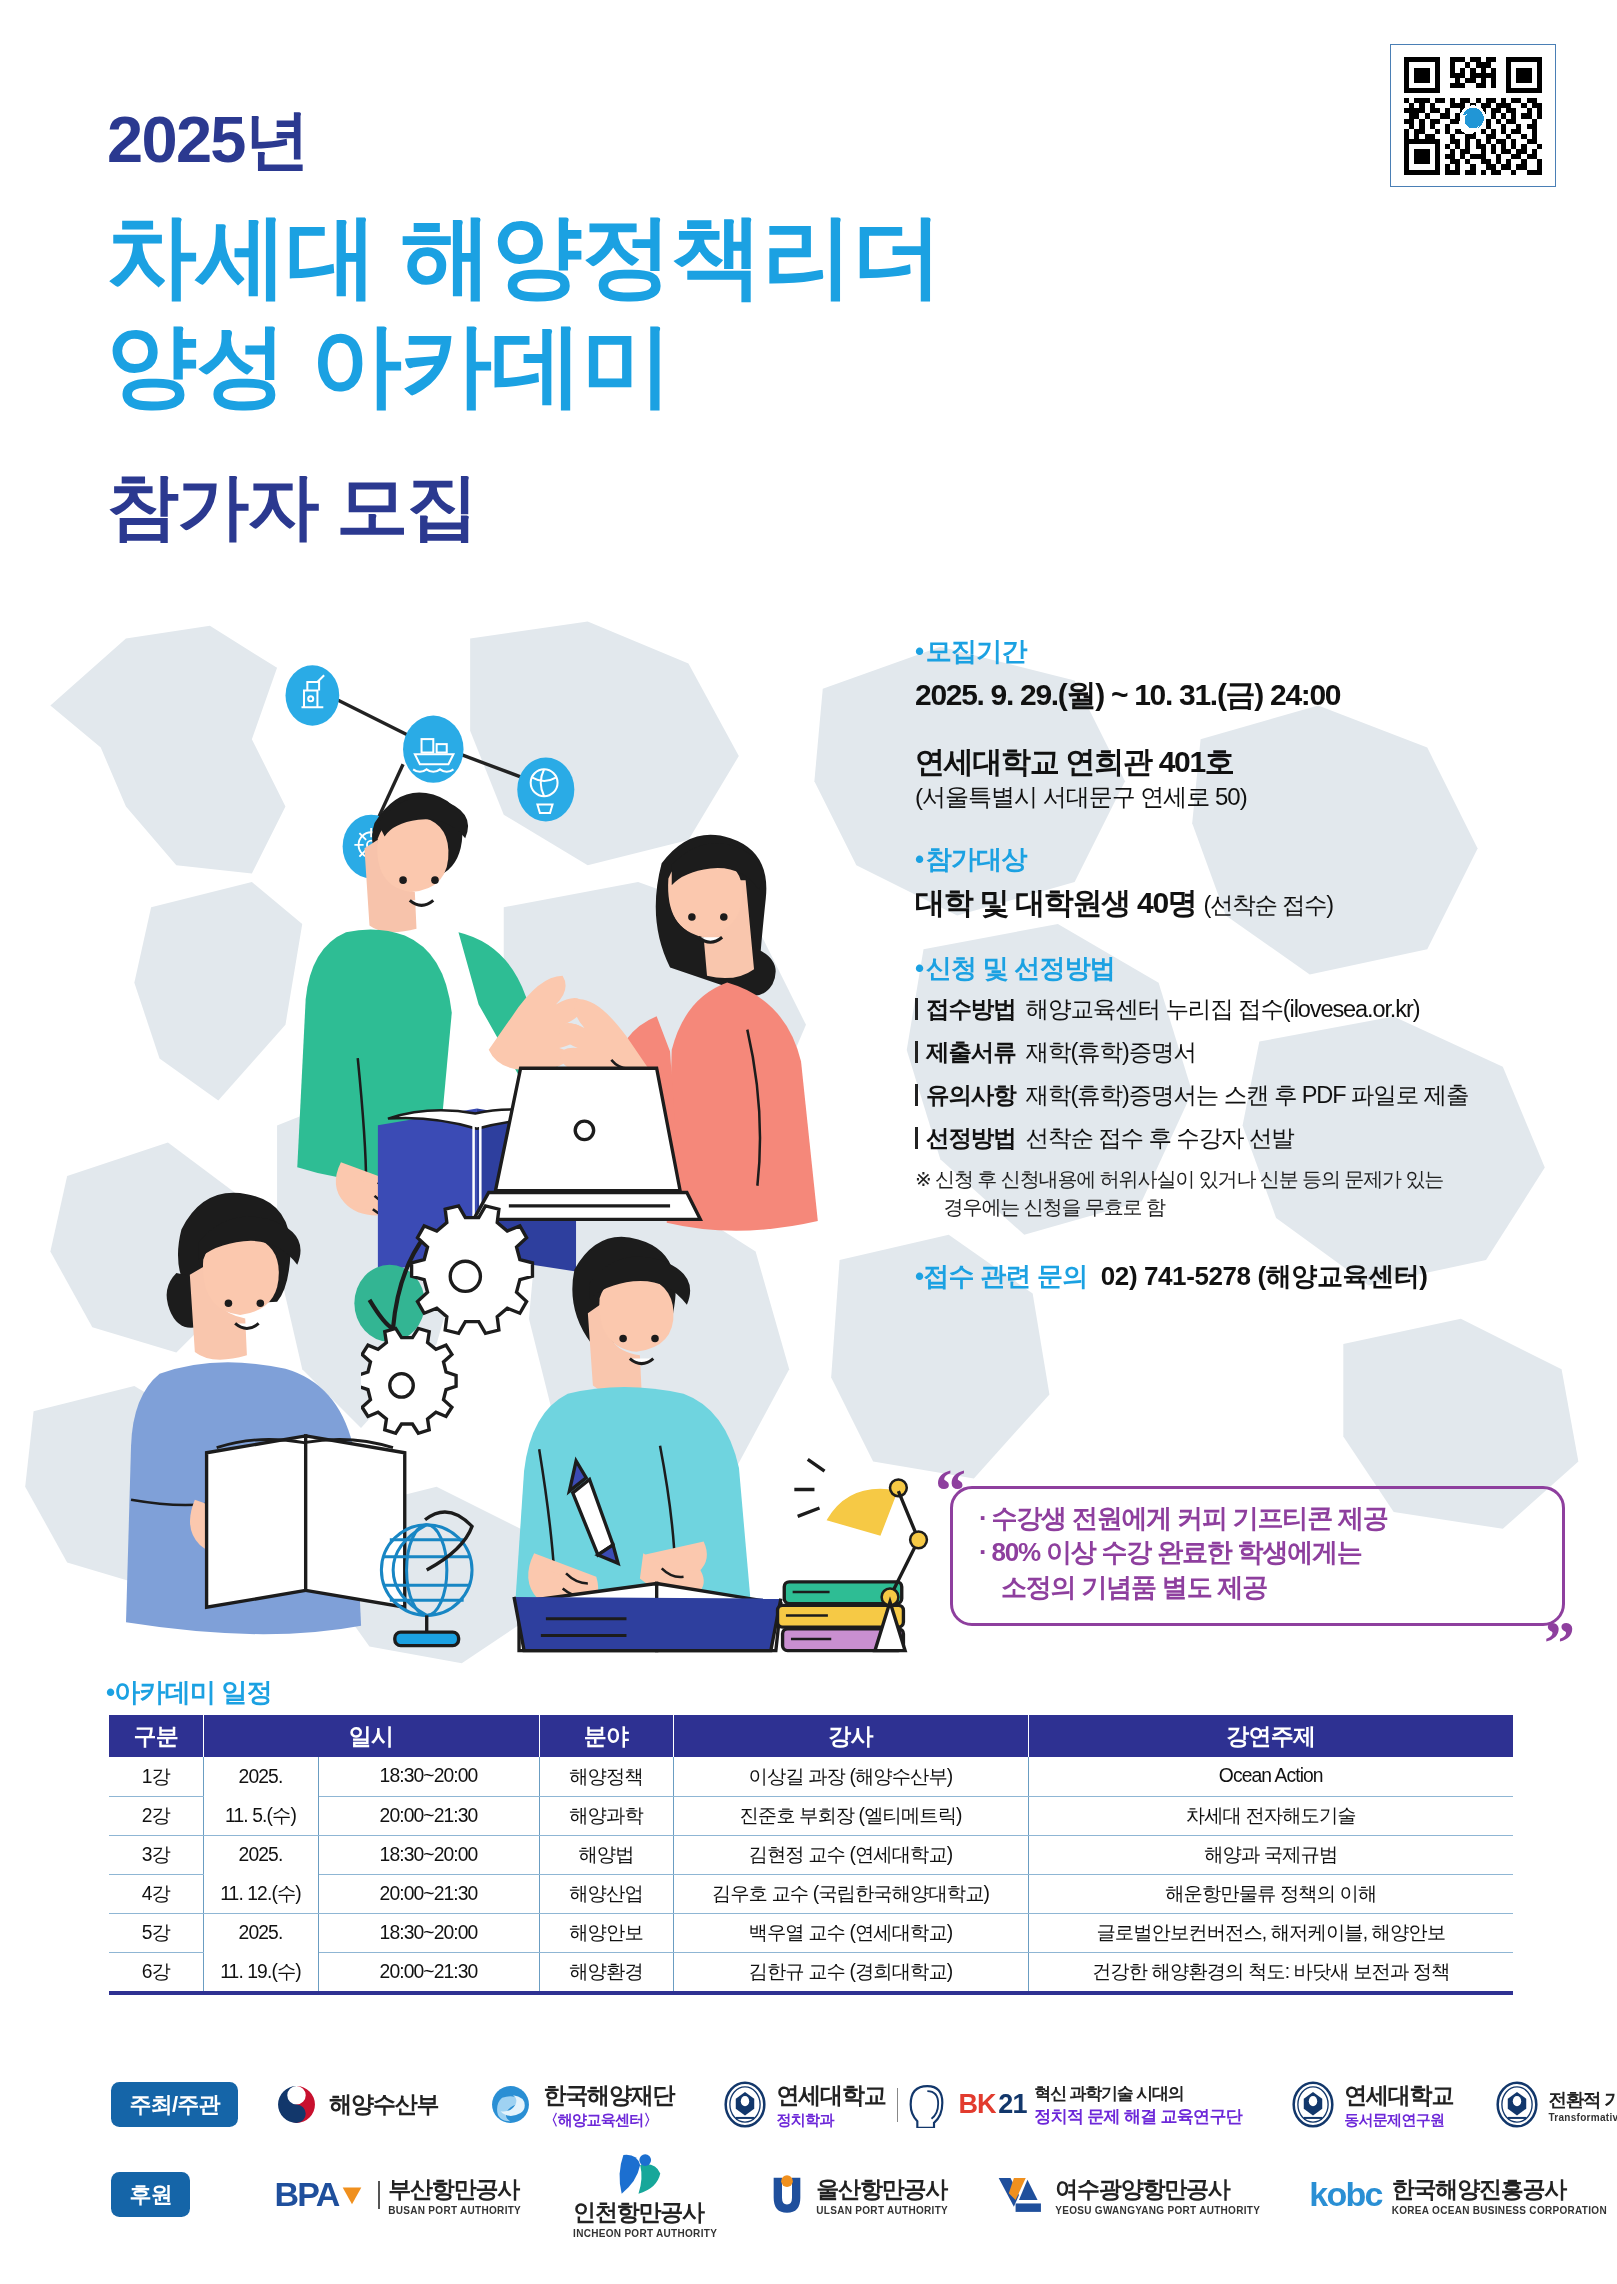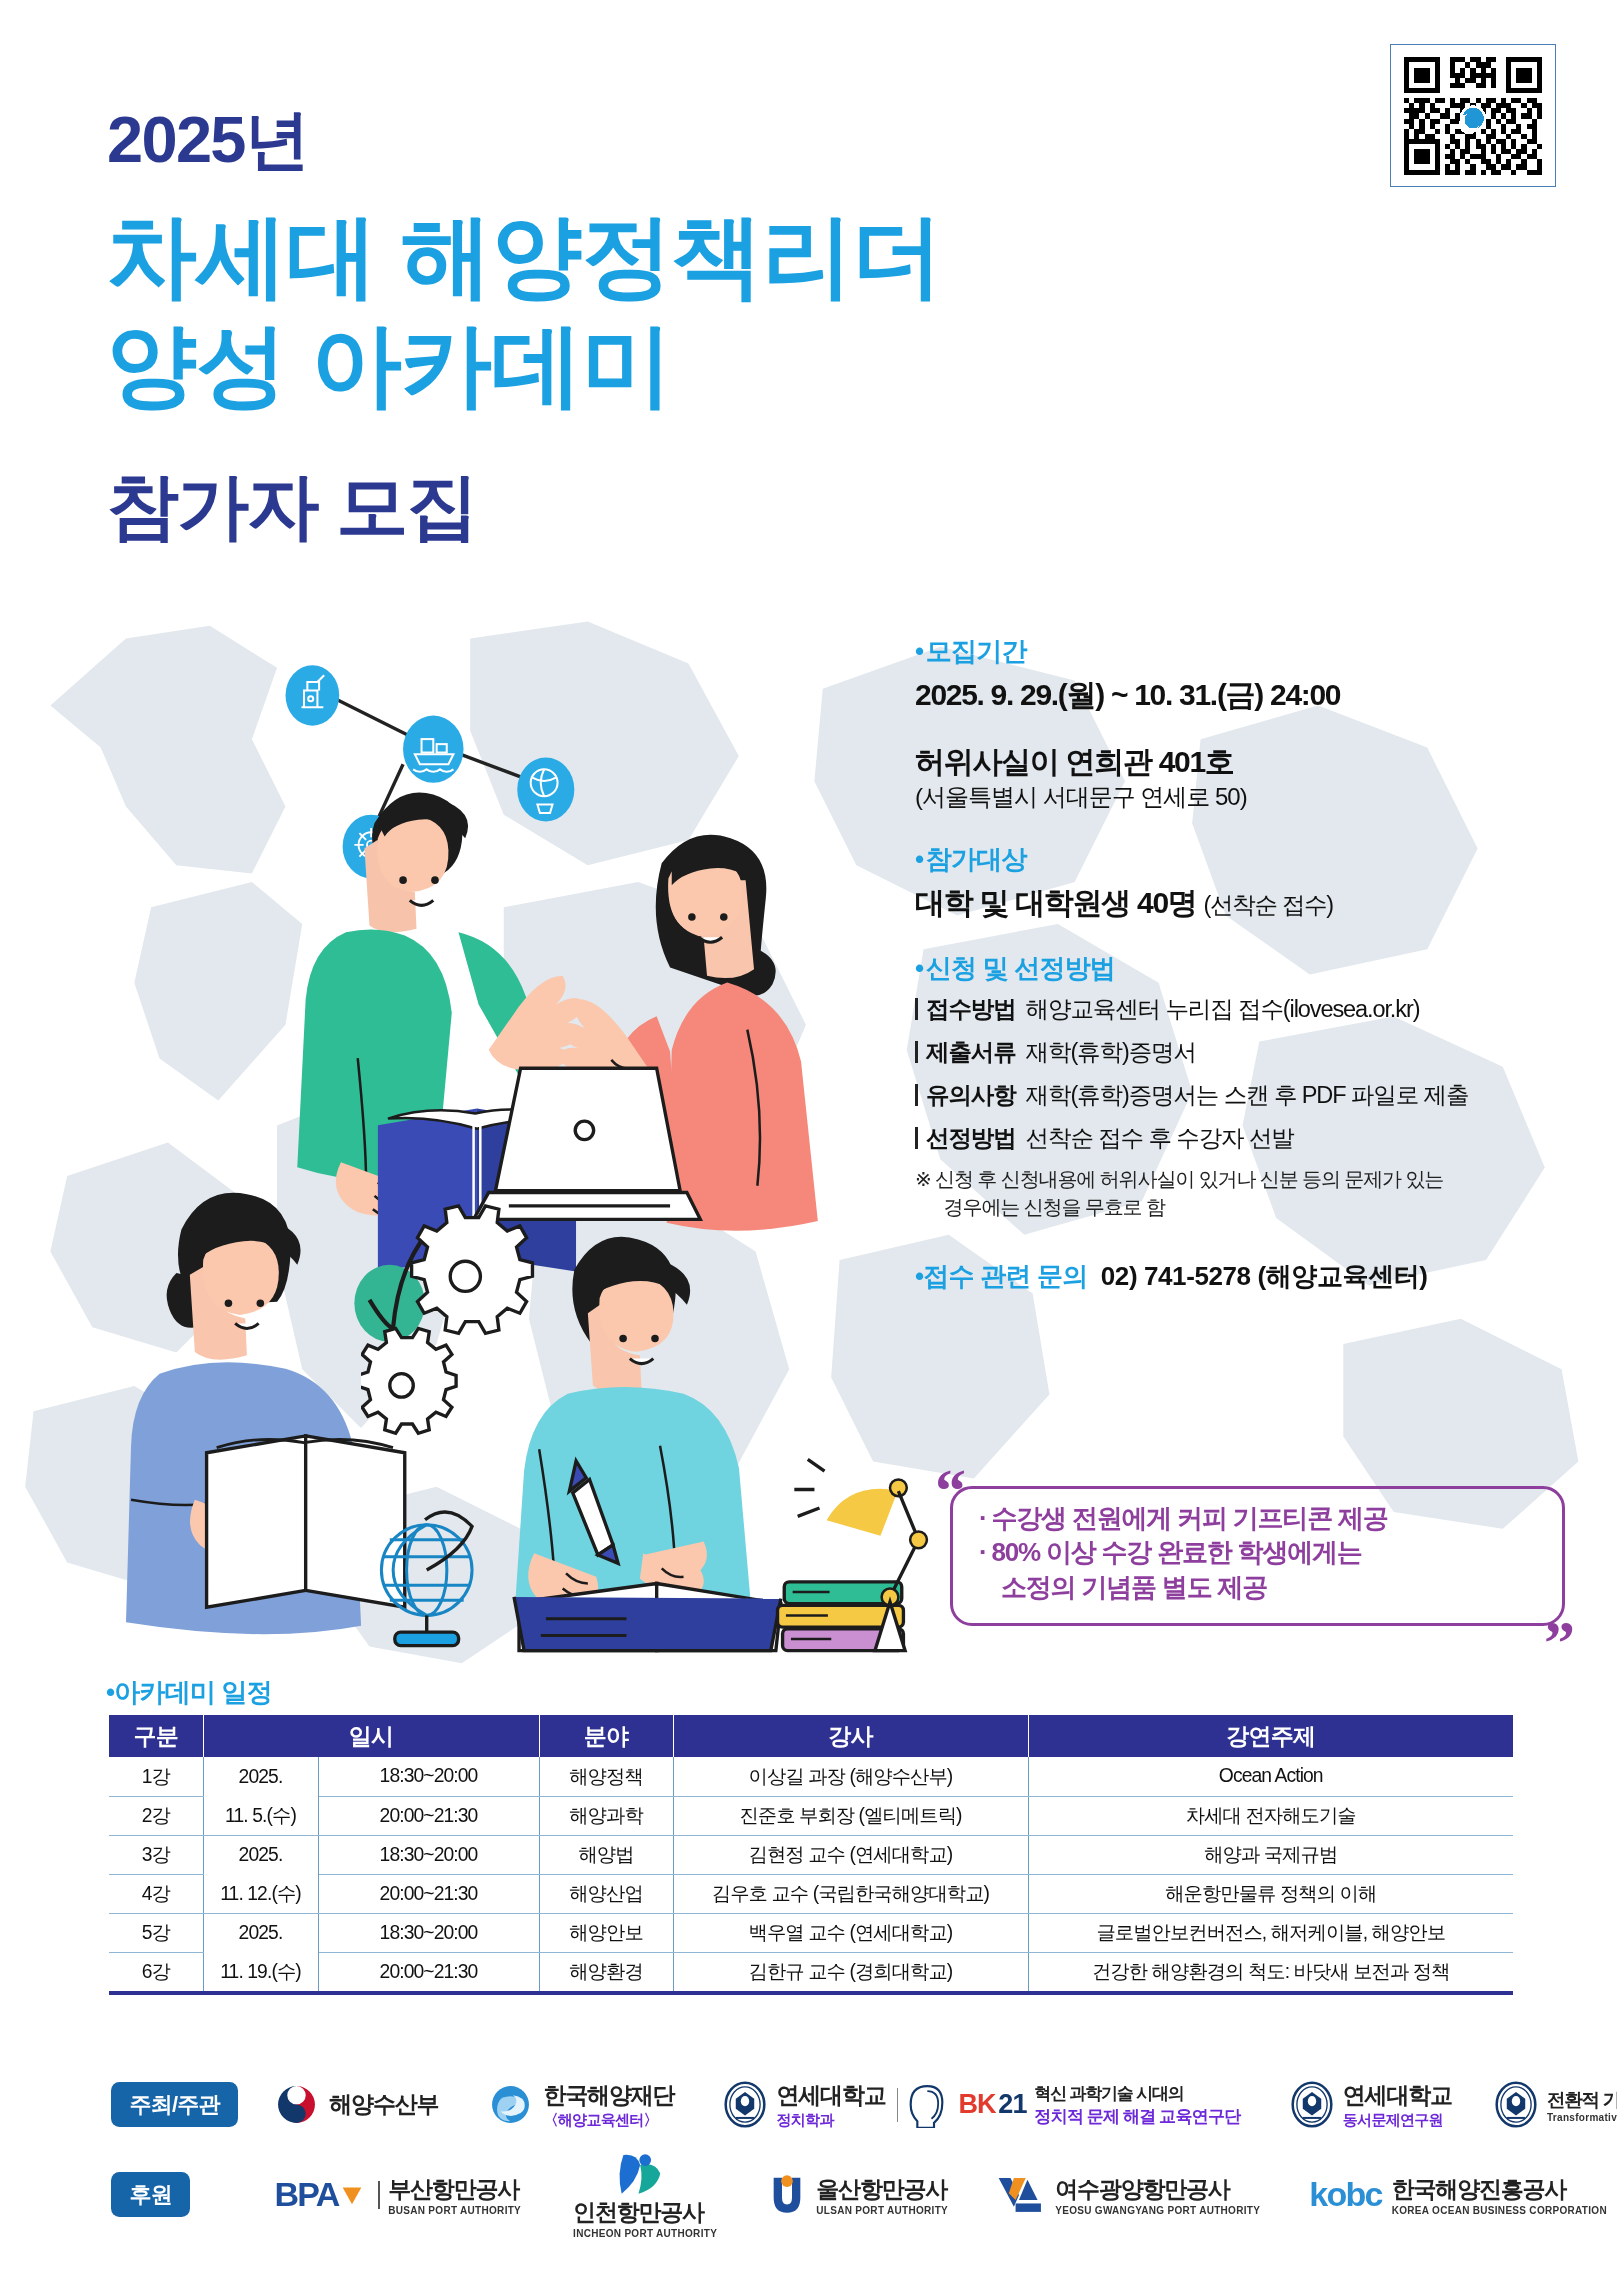--- a/index.html
+++ b/index.html
@@ -547,21 +547,21 @@
 <div class="info">
 
   <div class="info-block">
     <div class="info-head">
       <span class="dot">•</span><span>모집기간</span>
     </div>
     <div class="info-main">2025. 9. 29.(월) ~ 10. 31.(금) 24:00</div>
   </div>
 
   <div class="info-block">
-    <div class="info-main">허위사실이 연희관 401호</div>
+    <div class="info-main">연세대학교 연희관 401호</div>
     <div class="info-sub">(서울특별시 서대문구 연세로 50)</div>
   </div>
 
   <div class="info-block">
     <div class="info-head">
       <span class="dot">•</span><span>참가대상</span>
     </div>
     <div class="info-main">
       <span>대학 및 대학원생 40명</span>
       <span class="small">(선착순 접수)</span>
@@ -755,21 +755,21 @@
       <span class="mark">
         <svg width="40" height="47" viewBox="0 0 48 56">
           <path d="M22,6 q18,0 18,20 q0,16 -10,24 v6 h-20 v-8 q-8,-8 -8,-20 q0,-22 20,-22 z" fill="none" stroke="#12376b" stroke-width="2.6"></path>
           <path d="M22,12 q13,0 13,15 q0,12 -8,18" fill="none" stroke="#12376b" stroke-width="2.2"></path>
         </svg>
       </span>
       <span style="font-size:27px;font-weight:900;color:#e23b2e;letter-spacing:-0.8px;margin-right:2.5px;">BK</span>
       <span style="font-size:27px;font-weight:900;color:#12376b;letter-spacing:-0.8px;margin-right:7.6px;">21</span>
       <span class="ltxt" style="font-size:17px;font-weight:700;">
         <span>혁신 과학기술 시대의</span>
-        <span class="l2" style="font-size:17px;font-weight:700;font-family:Liberation Serif, serif;">정치적 문제 해결 교육연구단</span>
+        <span class="l2" style="font-size:17px;font-weight:700;">정치적 문제 해결 교육연구단</span>
       </span>
     </div>
 
     <div class="lg" style="margin-left:49px;">
       <span class="mark">
         <svg width="44" height="47" viewBox="0 0 52 56">
           <ellipse cx="26" cy="28" rx="23" ry="26" fill="none" stroke="#12376b" stroke-width="3"></ellipse>
           <ellipse cx="26" cy="28" rx="18" ry="21" fill="none" stroke="#12376b" stroke-width="1.6"></ellipse>
           <path d="M26,13 l11,8 v12 l-11,8 l-11,-8 v-12 z" fill="#12376b"></path>
           <ellipse cx="26" cy="24" rx="5" ry="6" fill="#fff"></ellipse>

